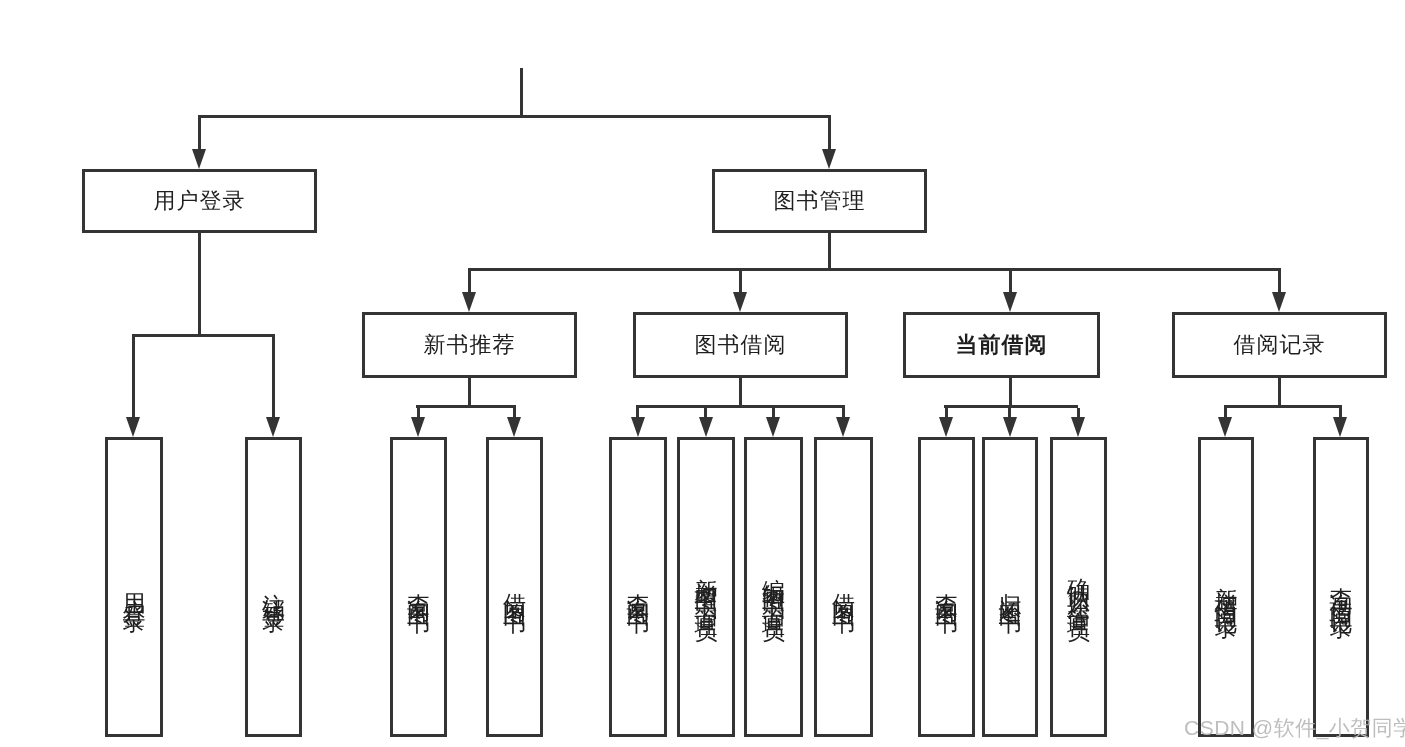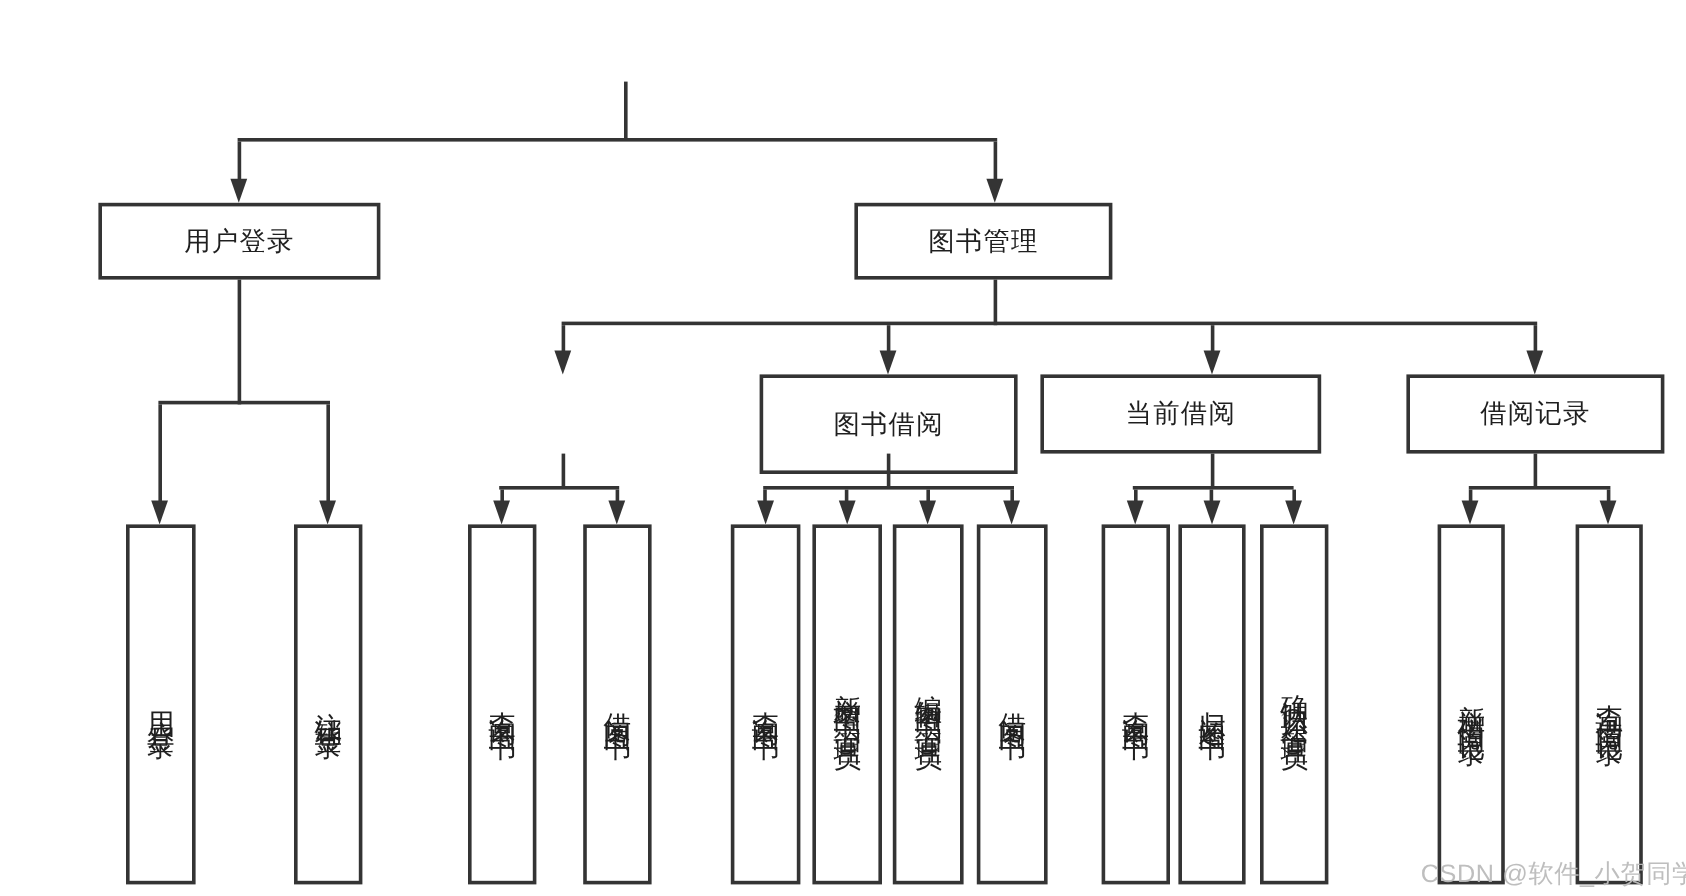--- a/index.html
+++ b/index.html
@@ -92,24 +92,27 @@
   <div class="hline" style="left:468px; top:268px; width:813px;"></div>
   <div class="vline" style="left:468px; top:271px; height:23px;"></div>
   <div class="arrow" style="left:462px; top:292px;"></div>
   <div class="vline" style="left:739px; top:271px; height:23px;"></div>
   <div class="arrow" style="left:733px; top:292px;"></div>
   <div class="vline" style="left:1009px; top:271px; height:23px;"></div>
   <div class="arrow" style="left:1003px; top:292px;"></div>
   <div class="vline" style="left:1278px; top:271px; height:23px;"></div>
   <div class="arrow" style="left:1272px; top:292px;"></div>
 
-  <div class="box" style="left:633px; top:312px; width:215px; height:83px;">
+  <div class="box" style="left:362px; top:312px; width:215px; height:66px;">
+    <span class="hlabel">新书推荐</span>
+  </div>
+  <div class="box" style="left:633px; top:312px; width:215px; height:66px;">
     <span class="hlabel">图书借阅</span>
   </div>
-  <div class="box" style="left:867px; top:312px; width:234px; height:66px;">
+  <div class="box" style="left:903px; top:312px; width:197px; height:66px;font-weight:bold;">
     <span class="hlabel">当前借阅</span>
   </div>
   <div class="box" style="left:1172px; top:312px; width:215px; height:66px;">
     <span class="hlabel">借阅记录</span>
   </div>
 
   <div class="vline" style="left:468px; top:378px; height:27px;"></div>
   <div class="hline" style="left:416px; top:405px; width:100px;"></div>
   <div class="vline" style="left:417px; top:408px; height:12px;"></div>
   <div class="arrow" style="left:411px; top:417px;"></div>

